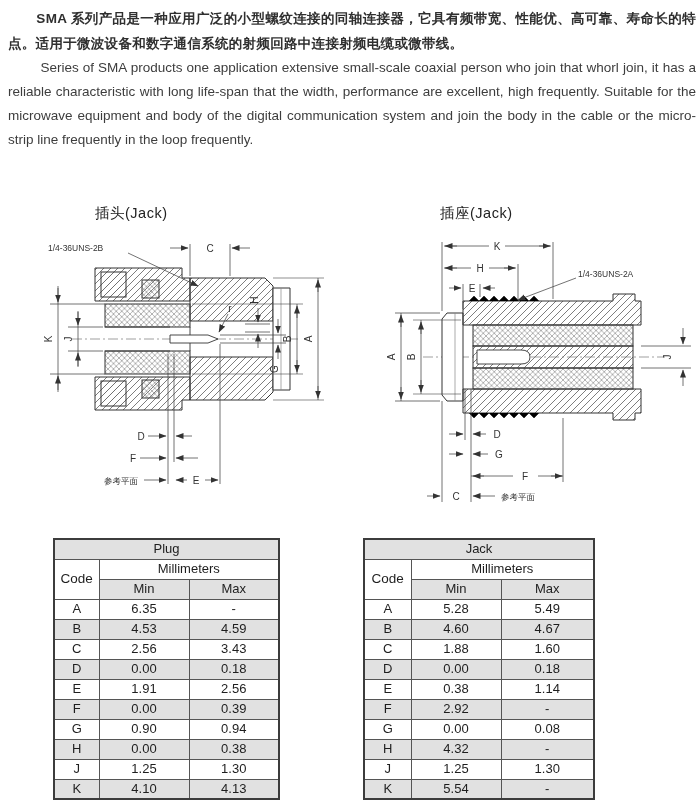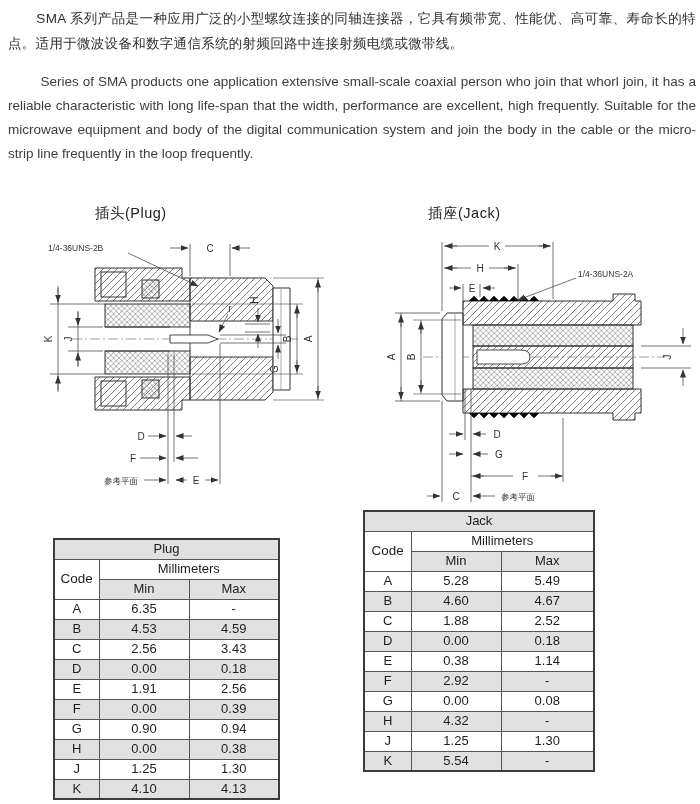--- a/index.html
+++ b/index.html
@@ -2,31 +2,31 @@
 <html><head>
 <meta charset="utf-8">
 <style>
   * { margin:0; padding:0; box-sizing:border-box; }
   html,body { background:#fff; }
   body { font-family:"Liberation Sans", sans-serif; color:#3a3a3a; }
   .page { position:relative; width:700px; height:804px; background:#ffffff; overflow:hidden; }
 
   .para { position:absolute; text-align:justify; color:#2f2f2f; }
   .para-zh { left:8px; top:6px; width:688px; font-size:13.5px; line-height:25px;
-             text-indent:2.1em; font-weight:normal; letter-spacing:0.3px; }
-  .para-en { left:8px; top:70px; width:688px; font-size:13.5px; line-height:24px;
+             text-indent:2.1em; font-weight:bold; letter-spacing:0.3px; }
+  .para-en { left:8px; top:56px; width:688px; font-size:13.5px; line-height:24px;
              text-indent:2.4em; font-weight:normal; color:#3d3d3d; }
 
   .section-heading { position:absolute; left:10px; top:166px; font-size:16px;
                      font-weight:bold; color:#161616; letter-spacing:0.4px; }
   .section-heading .en { margin-left:6px; }
 
   .fig-title { position:absolute; font-size:14.5px; color:#222; letter-spacing:0.5px; }
   .fig-title-plug { left:95px; top:204px; }
-  .fig-title-jack { left:428px; top:204px; }
+  .fig-title-jack { left:440px; top:204px; }
 
   svg.drawing { position:absolute; }
   svg.drawing text { font-family:"Liberation Sans", sans-serif; fill:#333; }
   .dim-label { font-size:10px; }
   .small-label { font-size:8.5px; }
 
   .tbl { position:absolute; border-collapse:collapse; table-layout:fixed;
          font-size:13px; color:#1e1e1e; background:#737373; }
   .tbl th, .tbl td { border:1px solid #555; text-align:center; vertical-align:middle;
                      font-weight:normal; height:20px; line-height:18px; overflow:hidden; }
@@ -38,21 +38,21 @@
 </style>
 </head>
 <body>
 
 <div class="page">
 
   <div class="para para-zh">SMA 系列产品是一种应用广泛的小型螺纹连接的同轴连接器，它具有频带宽、性能优、高可靠、寿命长的特点。适用于微波设备和数字通信系统的射频回路中连接射频电缆或微带线。</div>
   <div class="para para-en">Series of SMA products one application extensive small-scale coaxial person who join that whorl join, it has a reliable characteristic with long life-span that the width, performance are excellent, high frequently. Suitable for the microwave equipment and body of the digital communication system and join the body in the cable or the micro-strip line frequently in the loop frequently.</div>
 
 
-  <div class="fig-title fig-title-plug">插头(Plug)</div>
+  <div class="fig-title fig-title-plug">插头(Jack)</div>
   <div class="fig-title fig-title-jack">插座(Jack)</div>
 
   <svg class="drawing" style="left:20px; top:226px;" width="335" height="294" viewBox="0 0 335 294">
     <defs>
       <pattern id="pHat" width="7" height="7" patternUnits="userSpaceOnUse">
         <path d="M-1,8 L8,-1 M-4.5,4.5 L4.5,-4.5 M2.5,11.5 L11.5,2.5" stroke="#6f6f6f" stroke-width="0.9" fill="none"></path>
       </pattern>
       <pattern id="pCross" width="5.5" height="5.5" patternUnits="userSpaceOnUse">
         <path d="M0,0 L5.5,5.5 M5.5,0 L0,5.5" stroke="#8a8a8a" stroke-width="0.65" fill="none"></path>
       </pattern>
@@ -337,21 +337,21 @@
           <td>1.30</td>
         </tr>
     <tr class="row-shade">
           <td>K</td>
           <td>4.10</td>
           <td>4.13</td>
         </tr>
   </tbody>
     </table>
 
-  <table class="tbl" style="left:363px; top:510px; width:230px;">
+  <table class="tbl" style="left:363px; top:538px; width:230px;">
     <colgroup>
         <col style="width:47px">
         <col style="width:90px">
         <col style="width:93px">
       </colgroup>
     <tbody>
         <tr class="title-row row-shade">
           <th colspan="3">Jack</th>
         </tr>
     <tr class="row-plain">
@@ -368,21 +368,21 @@
           <td>5.49</td>
         </tr>
     <tr class="row-shade">
           <td>B</td>
           <td>4.60</td>
           <td>4.67</td>
         </tr>
     <tr class="row-plain">
           <td>C</td>
           <td>1.88</td>
-          <td>2.52</td>
+          <td>1.60</td>
         </tr>
     <tr class="row-shade">
           <td>D</td>
           <td>0.00</td>
           <td>0.18</td>
         </tr>
     <tr class="row-plain">
           <td>E</td>
           <td>0.38</td>
           <td>1.14</td>

